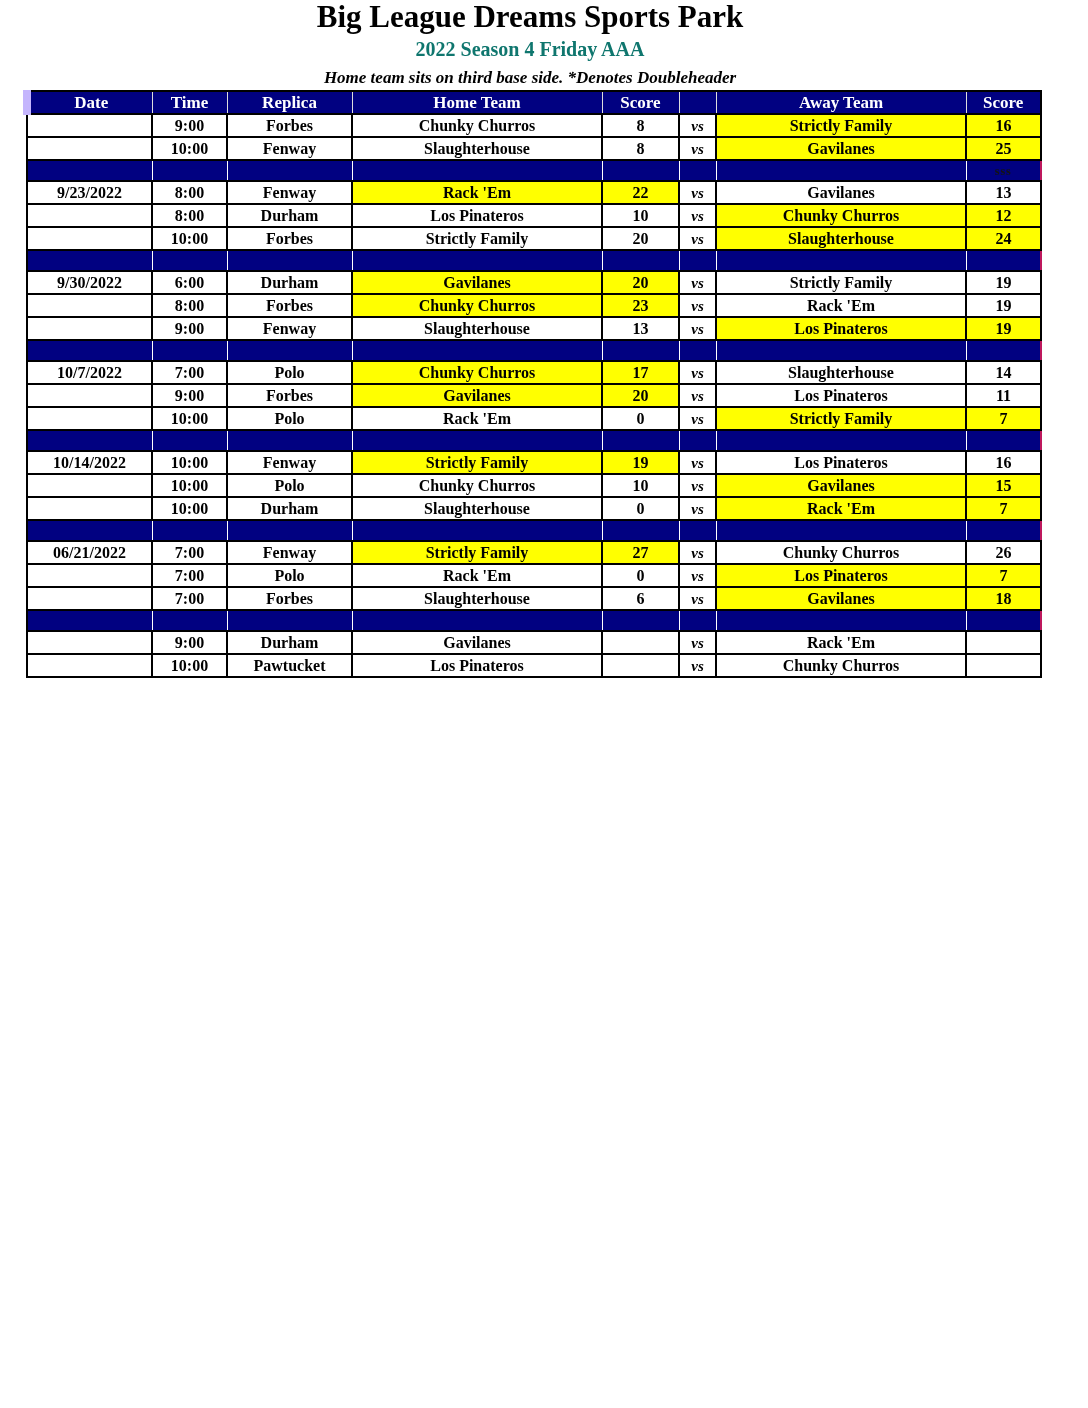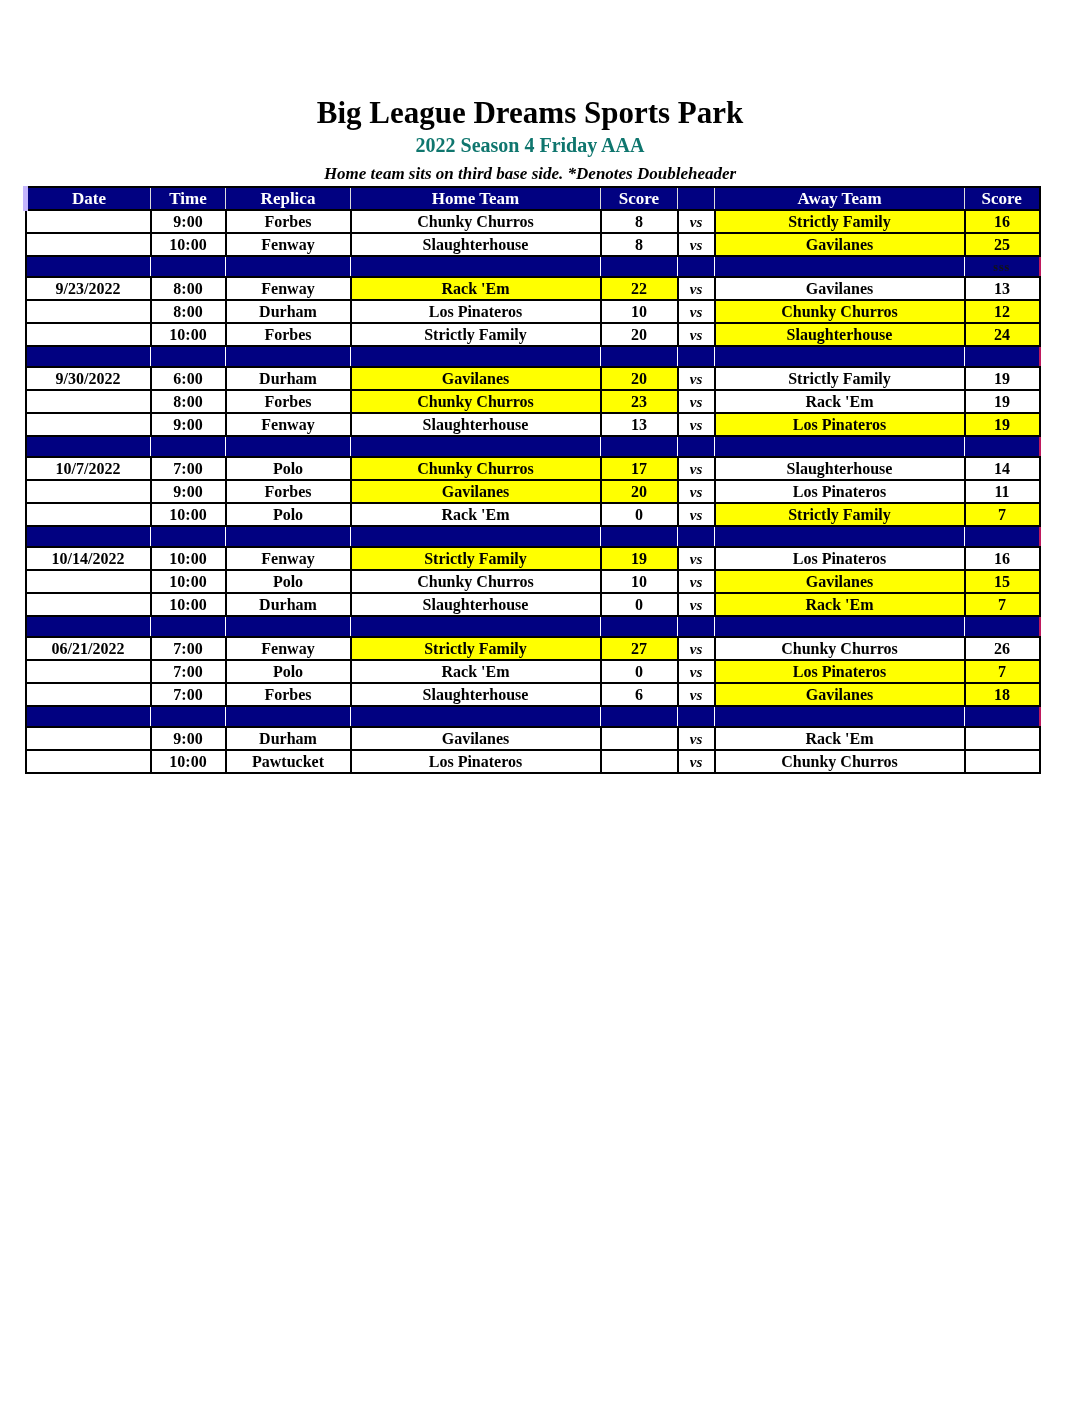--- a/index.html
+++ b/index.html
@@ -10,21 +10,20 @@
     height: 1408px;
     font-family: "Liberation Serif", serif;
   }
   :root {
     --navy: #010181;
     --highlight: #ffff00;
   }
   .title-block {
     width: 1014px;
     margin-left: 23px;
-    padding-top: 96px;
     text-align: center;
   }
   .title {
     font-size: 31px;
     font-weight: bold;
     line-height: 34px;
     color: #000;
   }
   .subtitle {
     font-size: 20px;
@@ -63,21 +62,21 @@
   }
   tr.hdr td {
     background: var(--navy);
     color: #ffffff;
     font-size: 17px;
     border-top: 2px solid #000;
     border-bottom: 2px solid #000;
     border-left: 1px solid #dddddd;
     border-right: 1px solid #dddddd;
   }
-  tr.hdr td:first-child { border-left: 5px solid #c4b5fd; margin-left: 46px; }
+  tr.hdr td:first-child { border-left: 8px solid #c4b5fd; margin-left: 46px; }
   tr.hdr td:last-child  { border-right: 2px solid #000; }
   tr.sep td {
     background: var(--navy);
     border-top: 2px solid #000;
     border-bottom: 2px solid #000;
     border-left: 1px solid #ffffff;
     border-right: 1px solid #ffffff;
     height: 19px;
   }
   tr.sep td:first-child { border-left: 2px solid #000; }

